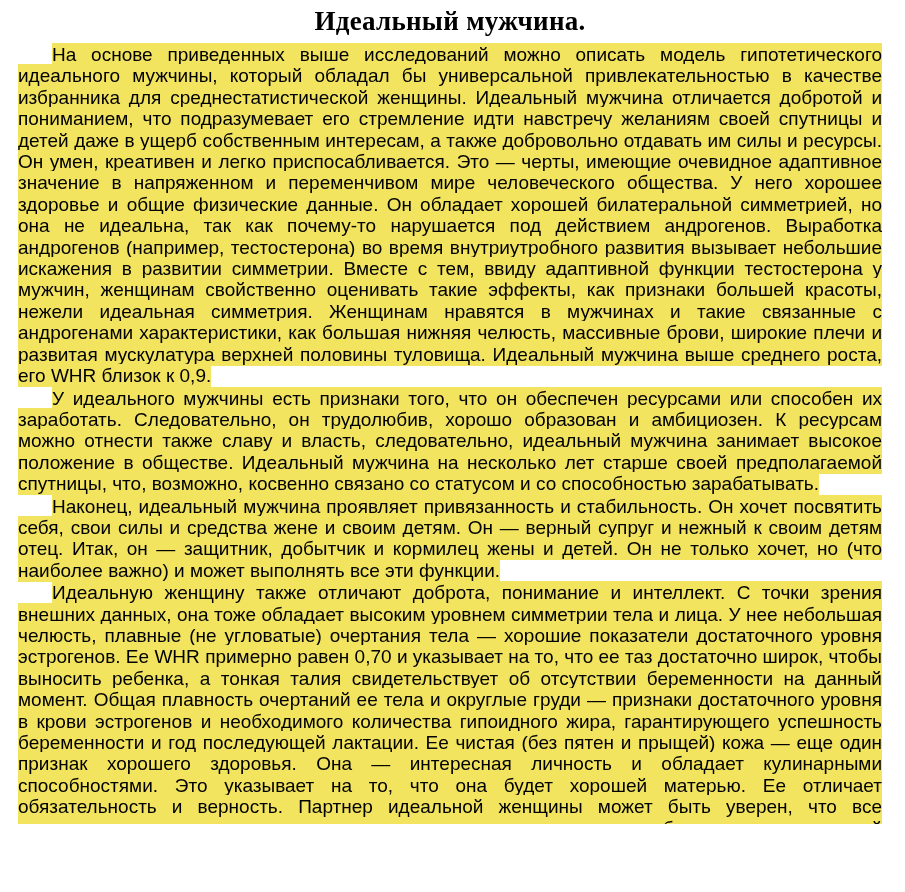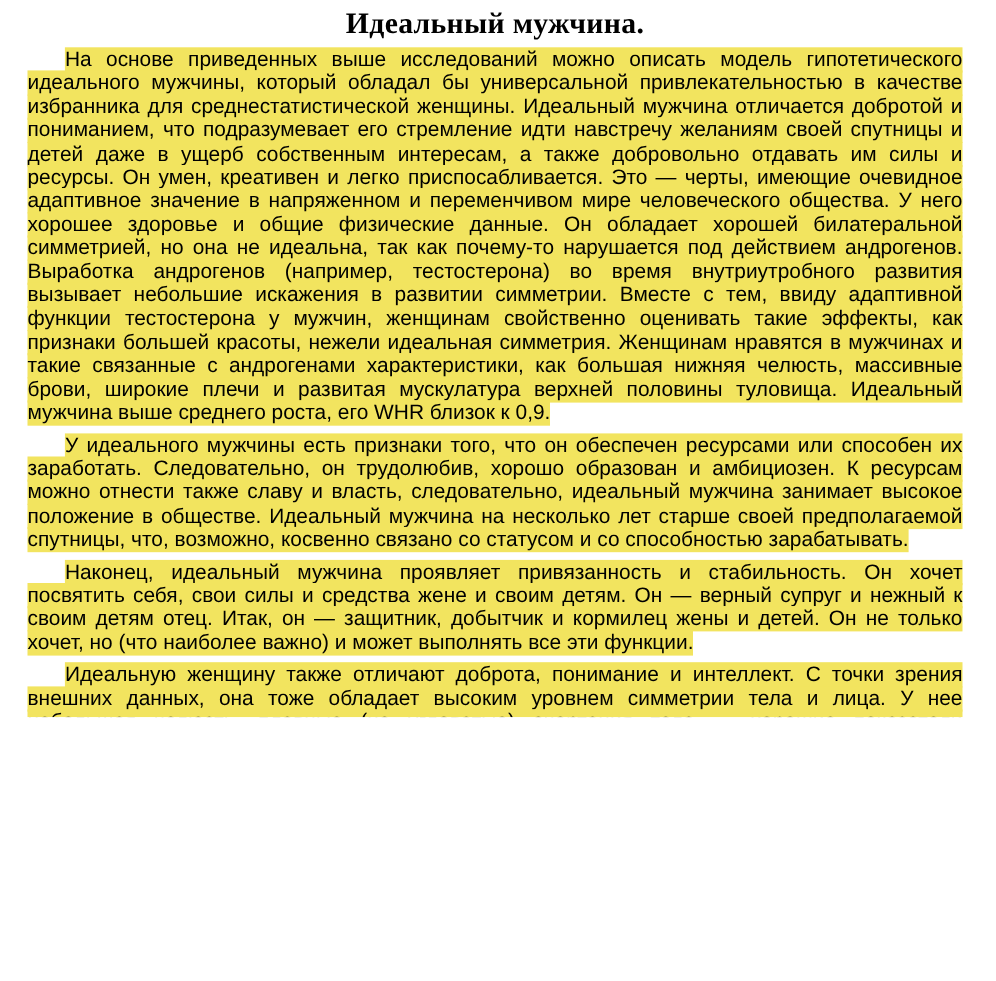--- a/index.html
+++ b/index.html
@@ -3,21 +3,21 @@
 <meta charset="utf-8">
 <style>
   html, body {
     margin: 0;
     padding: 0;
     background: #ffffff;
   }
   .page {
     position: relative;
     width: 905px;
-    height: 652px;
+    height: 824px;
     background: #ffffff;
     overflow: hidden;
     box-sizing: border-box;
     padding: 6px 22px 0 17px;
     color: #000000;
   }
   .section-title {
     font-family: "Liberation Serif", "DejaVu Serif", serif;
     font-weight: bold;
     font-size: 27px;
@@ -30,21 +30,21 @@
   .section-title.second {
     margin-top: 13px;
     margin-bottom: 9px;
   }
   .para {
     font-family: "Liberation Sans", "DejaVu Sans", sans-serif;
     font-size: 19px;
     line-height: 21.4px;
     text-align: justify;
     text-indent: 34px;
-    margin: 8px;
+    margin: 1px;
     color: #000000;
   }
   .hl {
     background-color: #f2e45f;
     color: inherit;
     padding: 1px 0;
   }
 </style>
 </head>
 <body>

